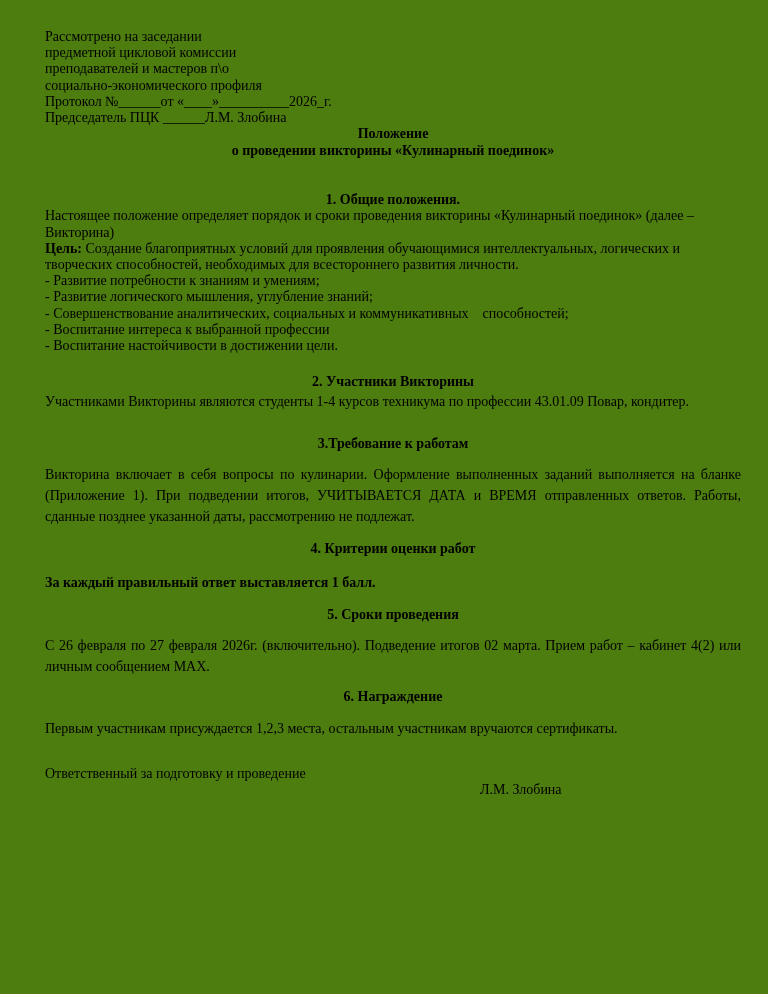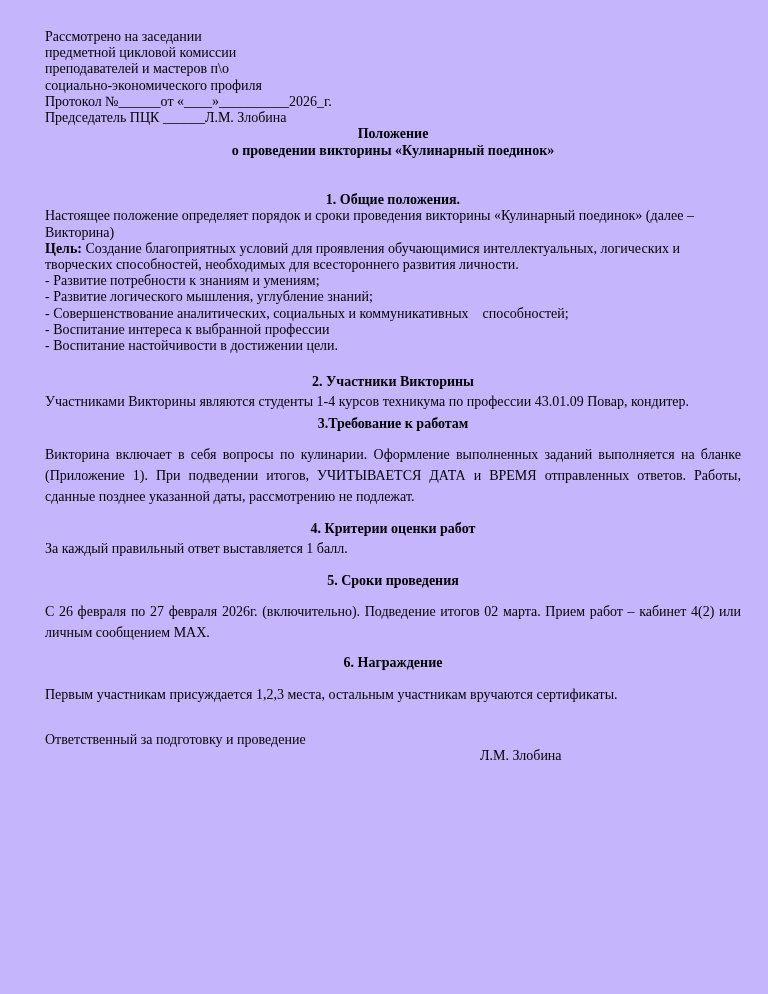--- a/index.html
+++ b/index.html
@@ -7,40 +7,40 @@
   body {
     background:#ffffff;
     color:#000000;
     font-family:"Liberation Serif", serif;
     font-size:14px;
     overflow:hidden;
   }
   .page {
     width:768px;
     height:994px;
-    background:#c4b5fd;
+    background:#4d7c0f;
     padding:29px 27px 0 45px;
     position:relative;
   }
   .hdr-line { line-height:16.2px; white-space:pre-wrap; }
   .doc-title { text-align:center; font-weight:bold; line-height:16.8px; }
   .sec-heading { text-align:center; font-weight:bold; line-height:16.5px; }
   .para { line-height:16.2px; }
   .bold { font-weight:bold;text-align:center; }
   .justify { text-align:justify; }
   .sp15 { line-height:21px; }
   .task { line-height:16.2px; white-space:pre-wrap; }
   .mt-s1 { margin-top:32px; }
   .mt-s2 { margin-top:20px; }
-  .mt-s3 { margin-top:4px; }
+  .mt-s3 { margin-top:24px; }
   .mt-s4 { margin-top:14px; }
   .mt-s5 { margin-top:14px; }
   .mt-s6 { margin-top:12px; }
   .mt-b12 { margin-top:12px; }
-  .mt-b6 { margin-top:0; }
+  .mt-b6 { margin-top:14px;font-weight:bold; }
   .footer-row { position:relative; margin-top:24px; line-height:21px; }
   .footer-right { position:absolute; left:435px; top:16px; }
 </style>
 </head>
 <body>
 
 <div class="page">
 
   <div>
     <div class="hdr-line">Рассмотрено на заседании</div>

